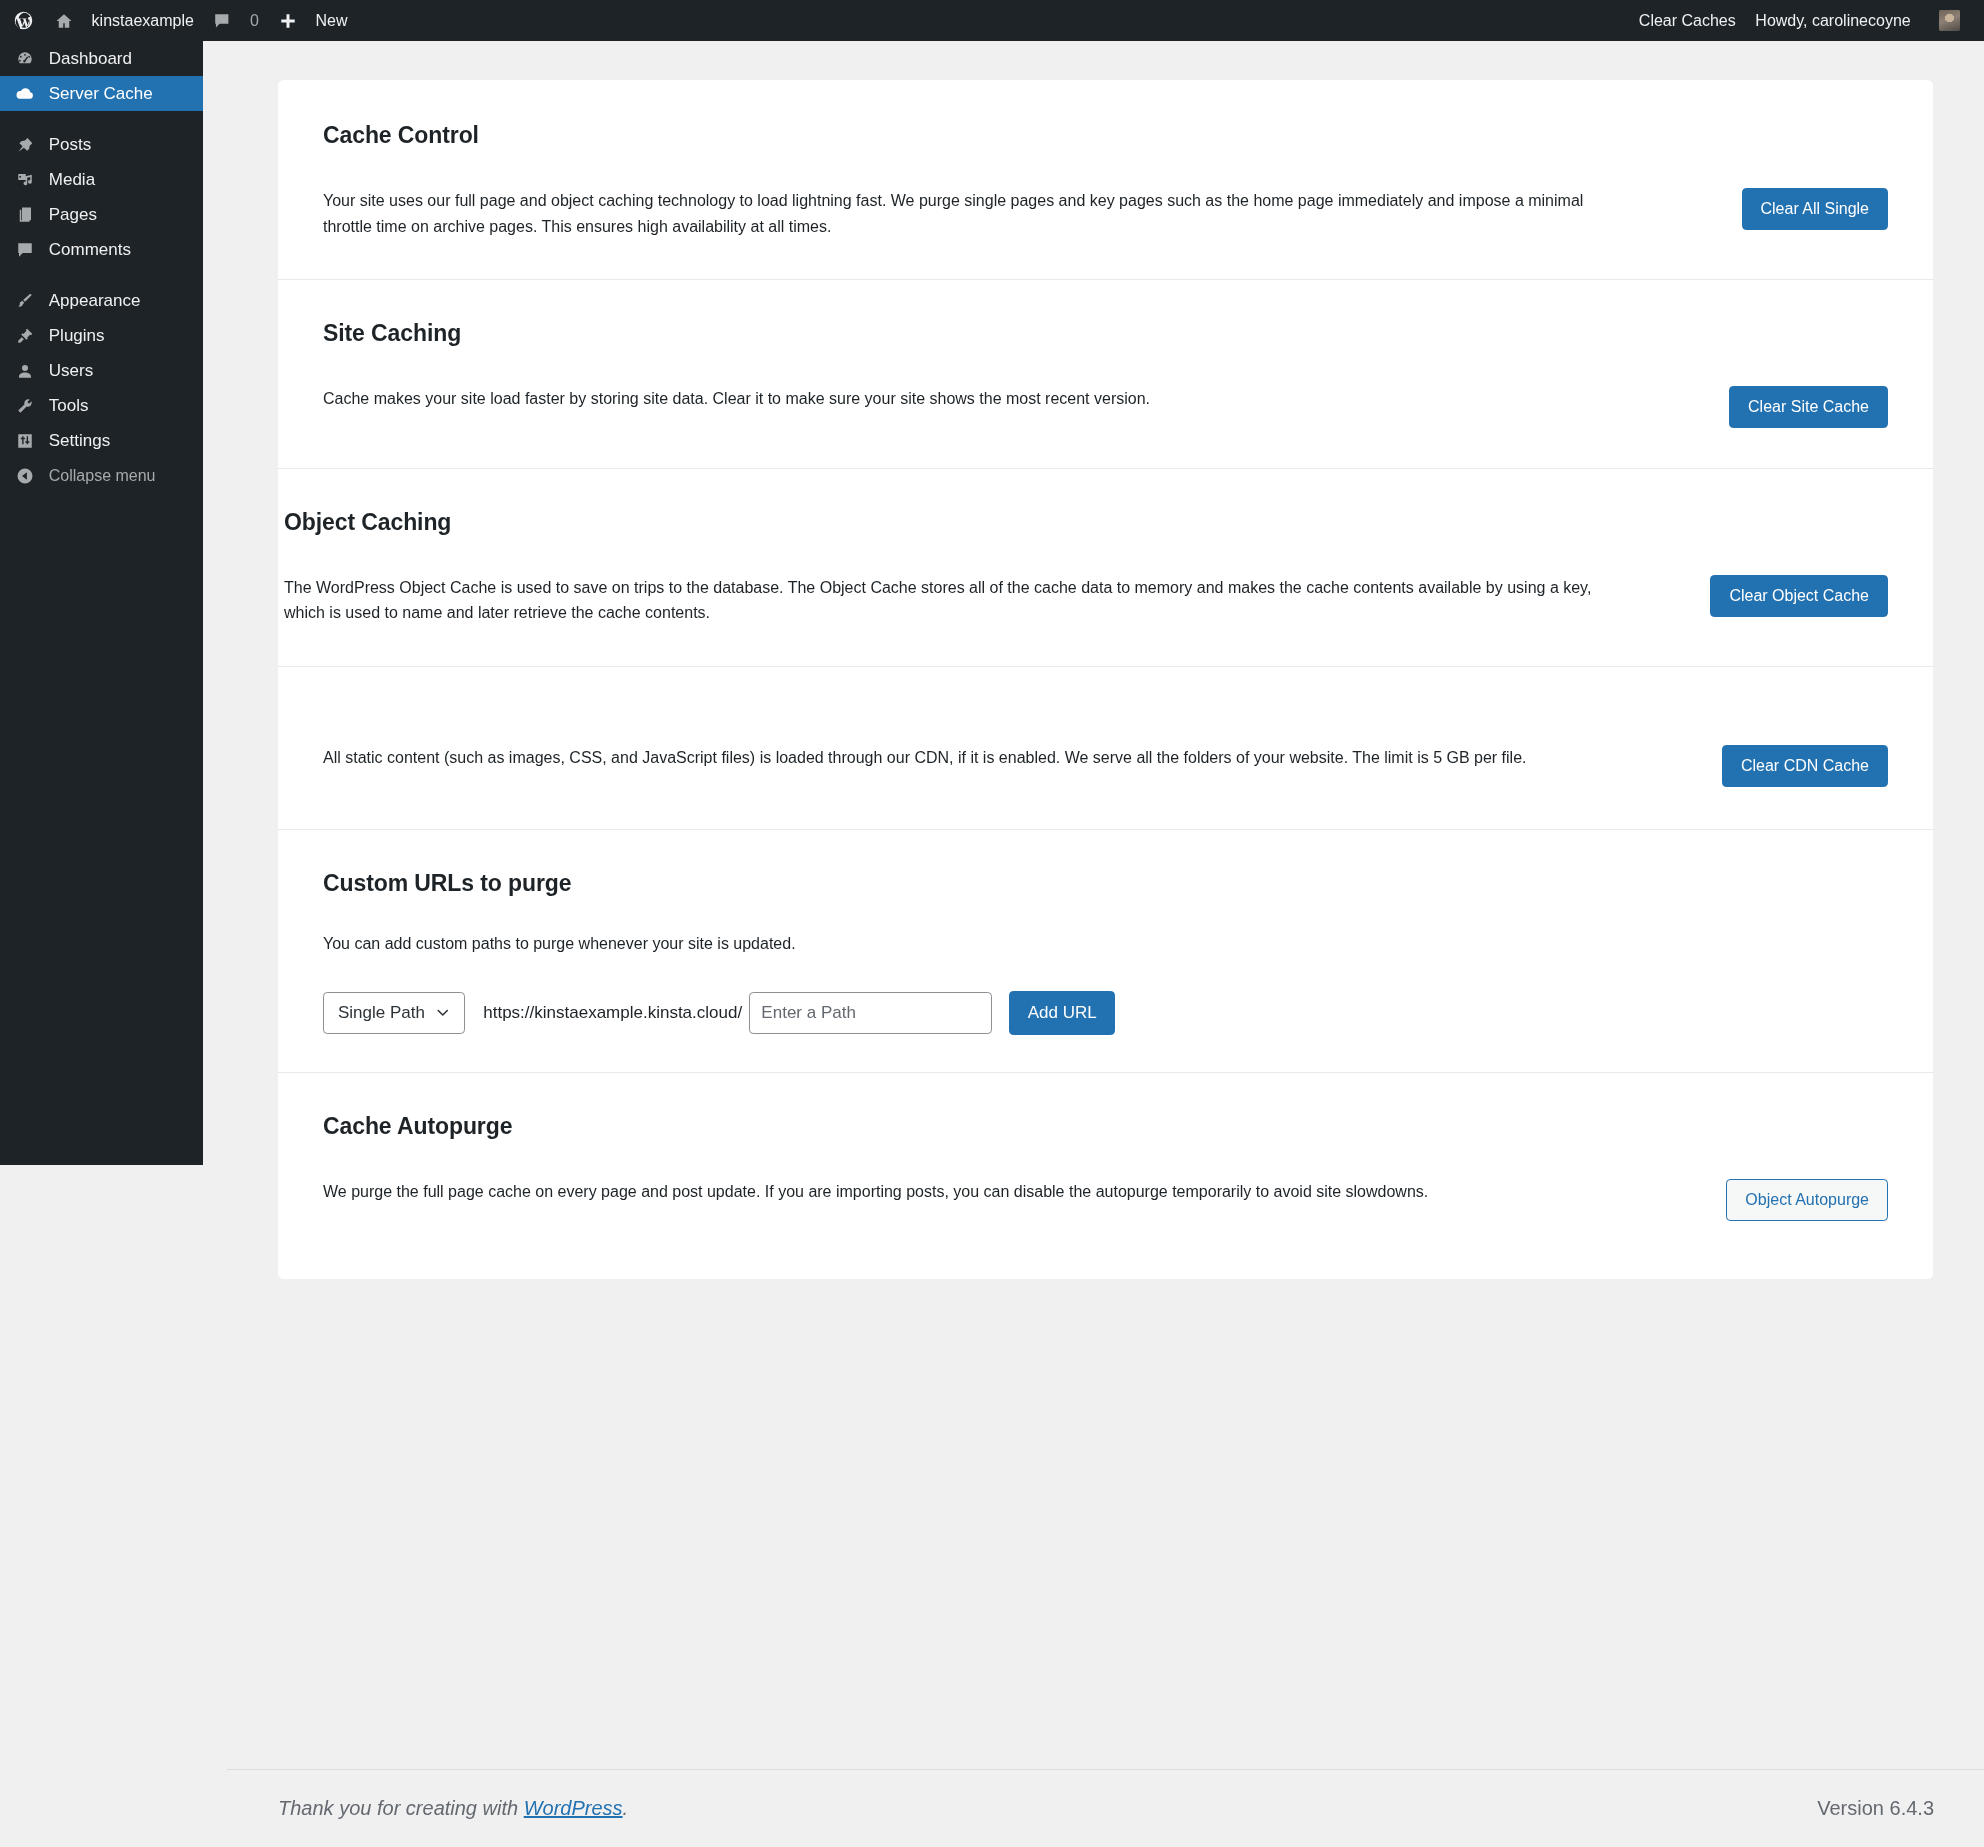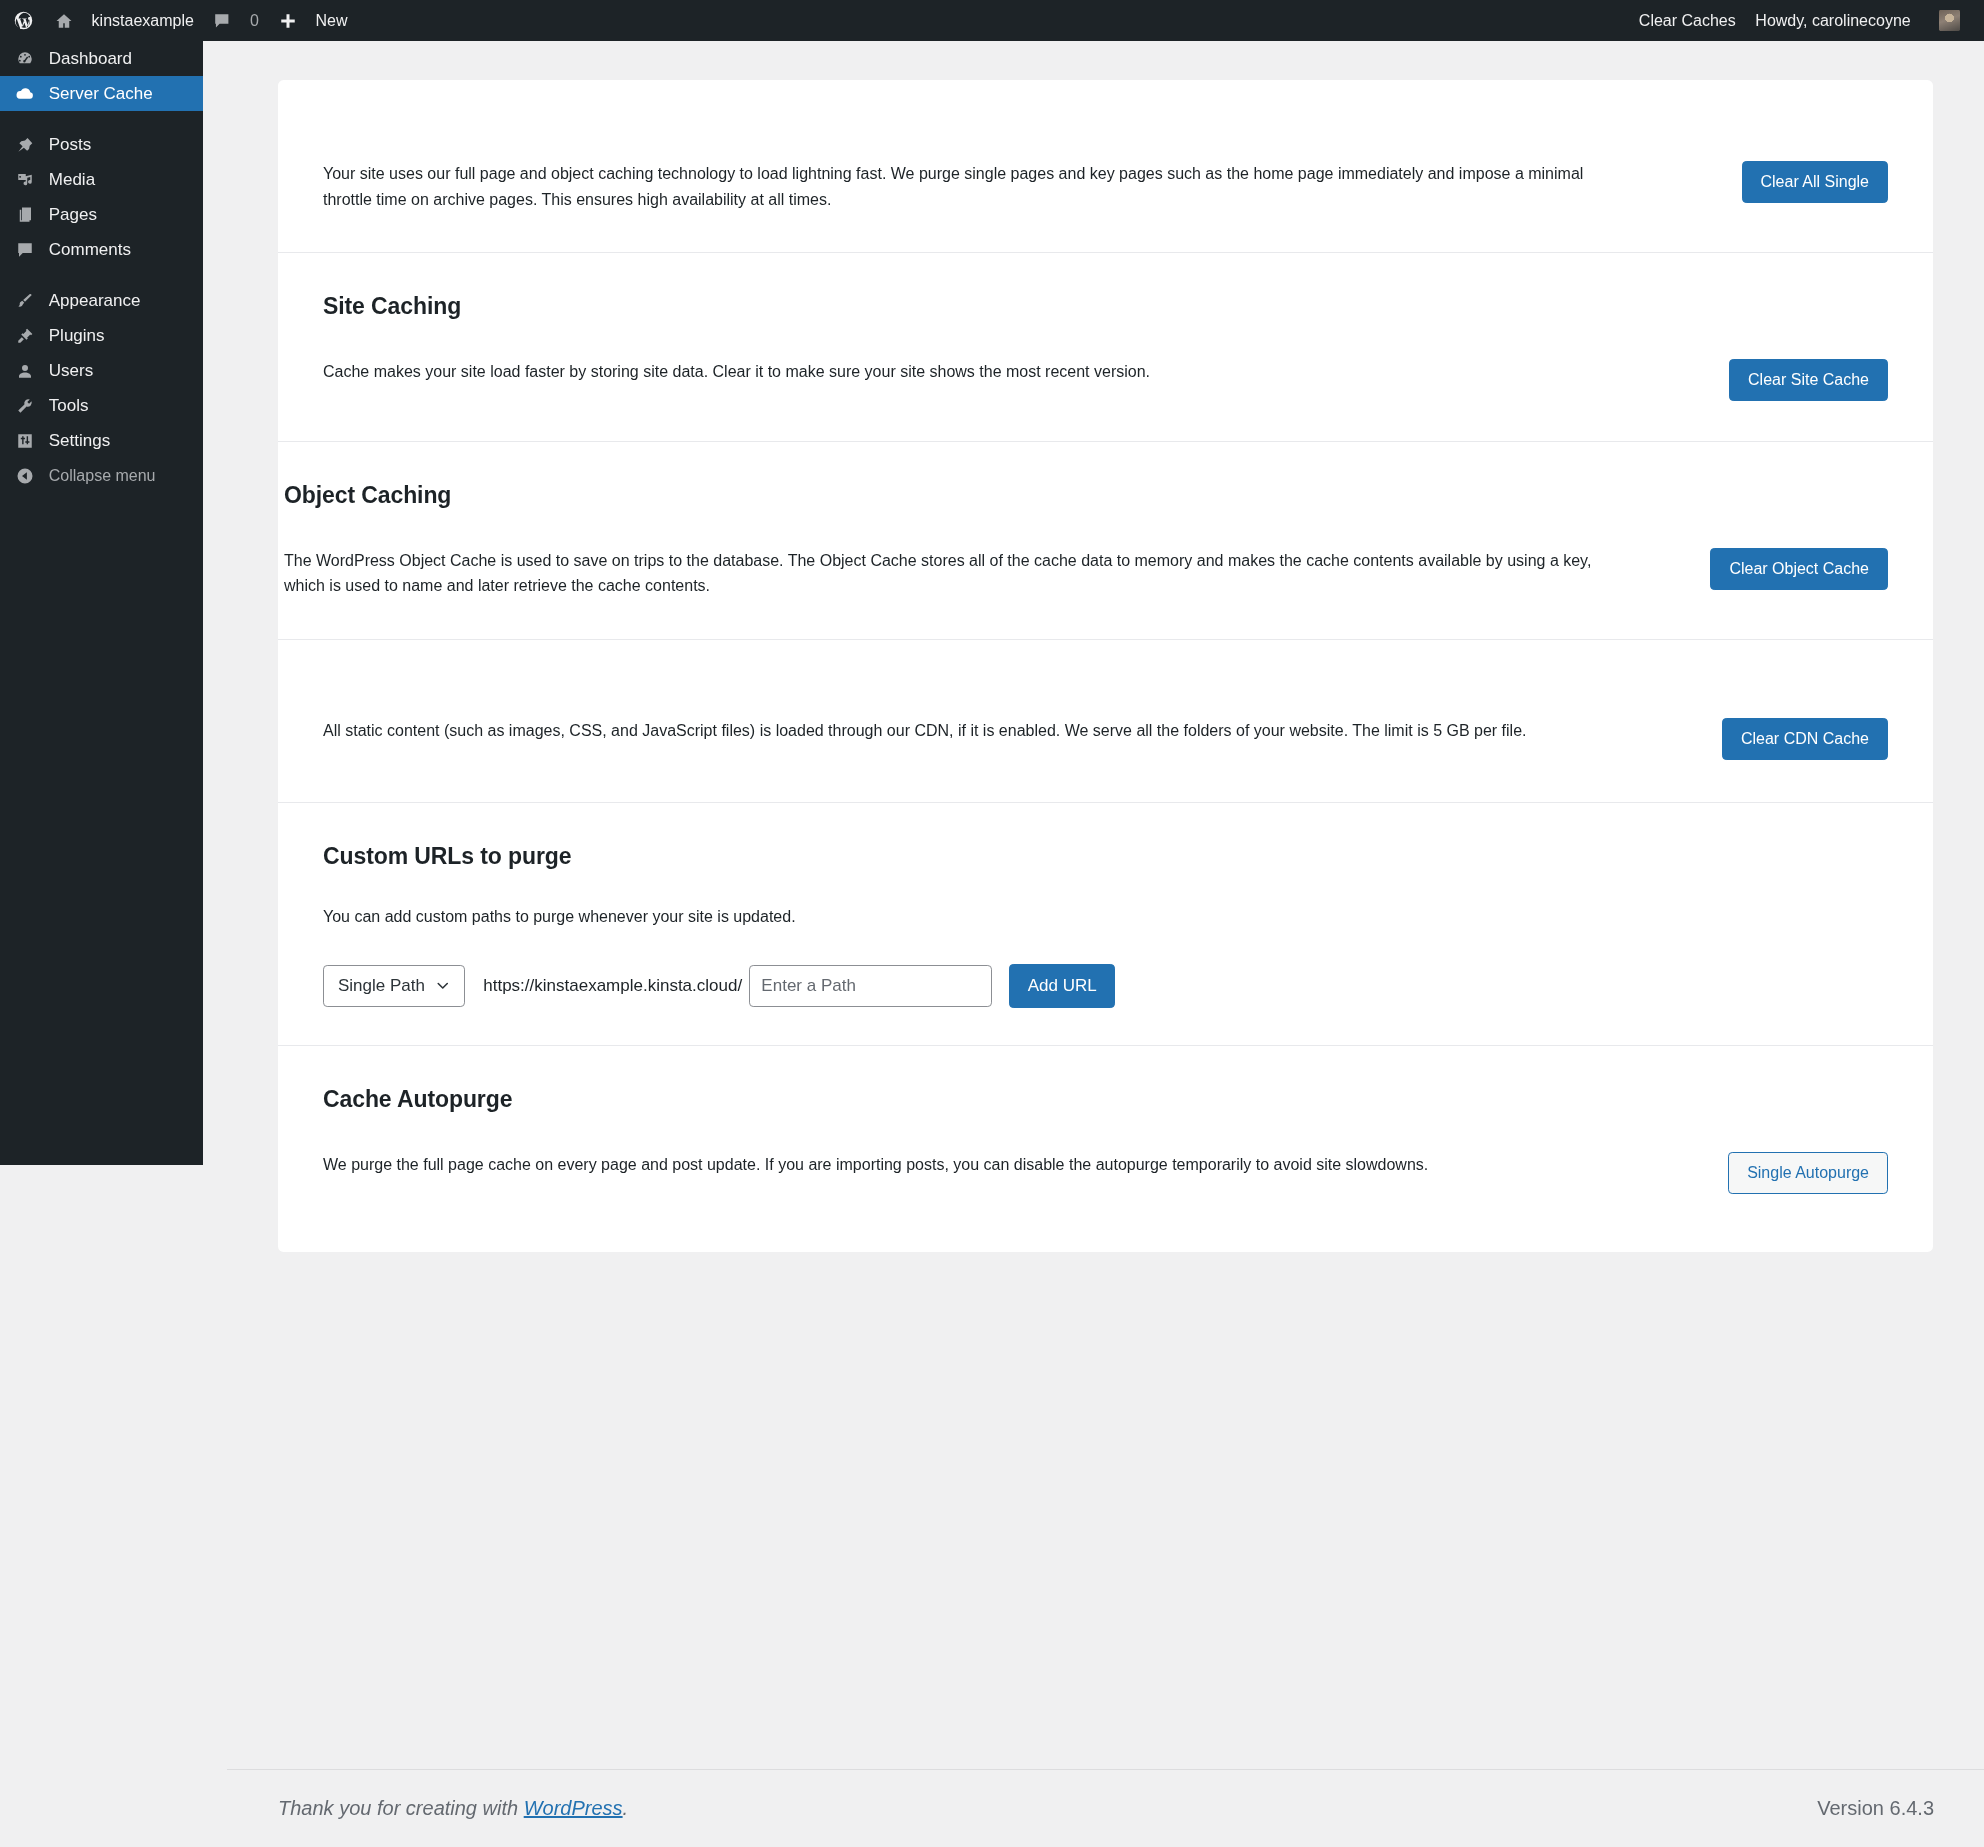--- a/index.html
+++ b/index.html
@@ -324,20 +324,21 @@
         </svg>
     </span>
     <span>Collapse menu</span>
   </div>
 </div>
 
 <div id="content">
   <div class="card">
 
     <div class="section" style="padding-top:42px;padding-bottom:40px;">
+      <div class="sec-title">Cache Control</div>
       <div class="row" style="margin-top:39px;">
         <div class="txt" style="max-width:1356px;padding-right:28px;">
           <div class="sec-body">Your site uses our full page and object caching technology to load lightning fast. We purge single pages and key pages such as the home page immediately and impose a minimal throttle time on archive pages. This ensures high availability at all times.</div>
         </div>
         <div class="act" style="width:225px;">
           <button class="btn btn-primary">Clear All Single</button>
         </div>
       </div>
     </div>
 
@@ -407,21 +408,21 @@
 
     <div class="divider"></div>
 
     <div class="section" style="padding-top:40px;padding-bottom:58px;">
       <div class="sec-title">Cache Autopurge</div>
       <div class="row" style="margin-top:39px;">
         <div class="txt" style="max-width:1349px;padding-right:28px;">
           <div class="sec-body">We purge the full page cache on every page and post update. If you are importing posts, you can disable the autopurge temporarily to avoid site slowdowns.</div>
         </div>
         <div class="act" style="width:232px;">
-          <button class="btn btn-outline">Single Autopurge</button>
+          <button class="btn btn-outline">Object Autopurge</button>
         </div>
       </div>
     </div>
 
   </div>
 </div>
 
 <div id="footer">
   <div class="thanks">
     <span>Thank you for creating with </span><a href="#">WordPress</a><span>.</span>

